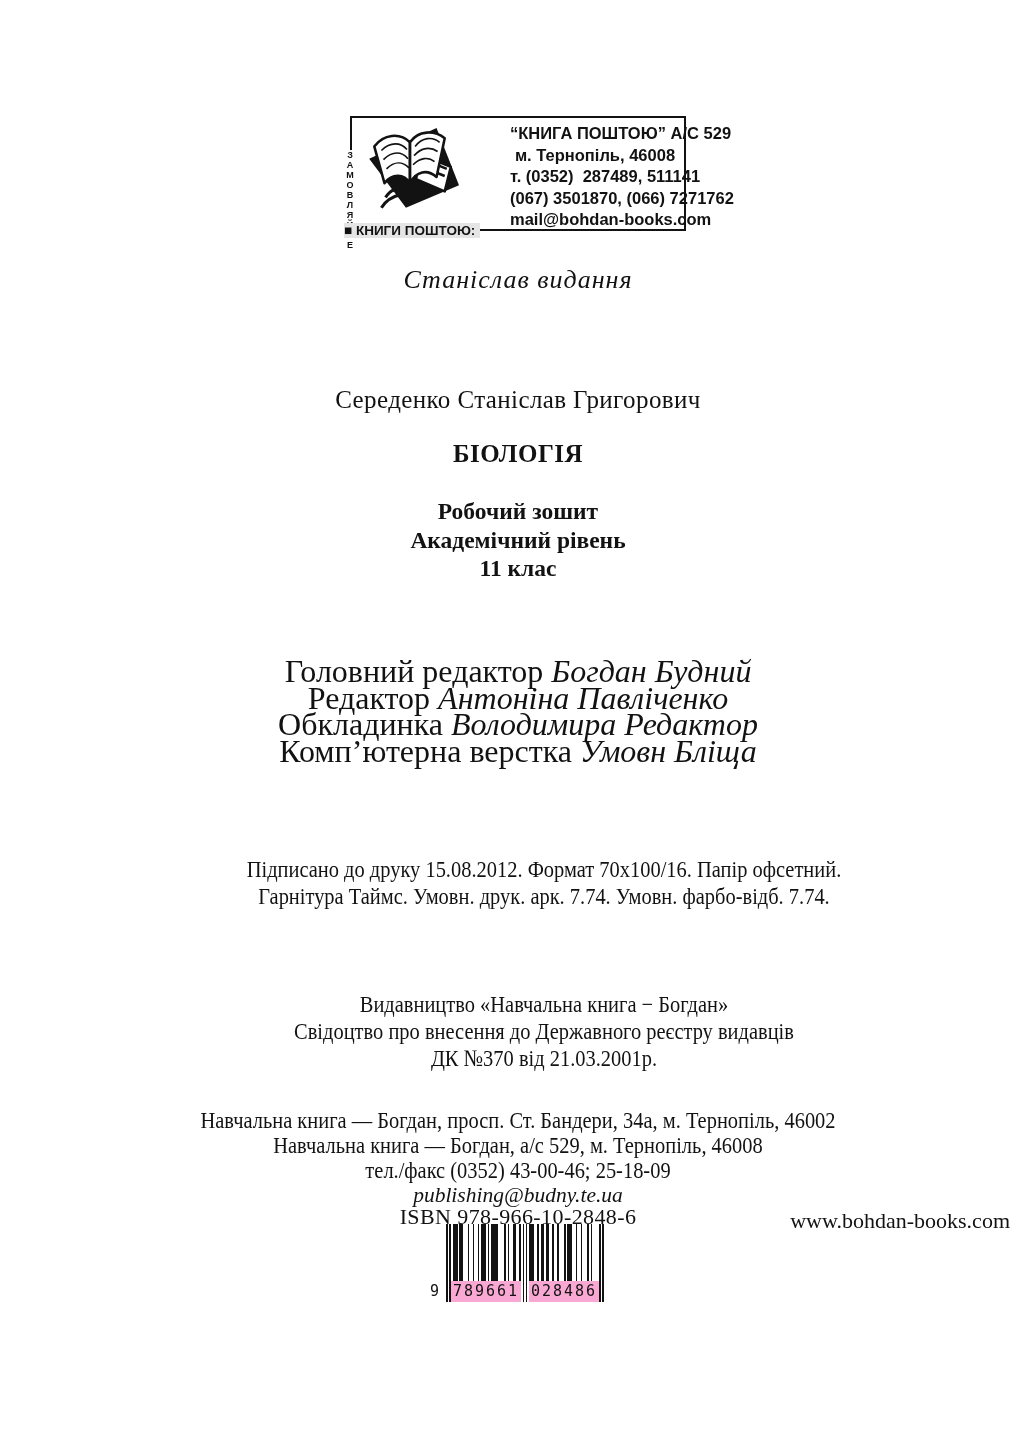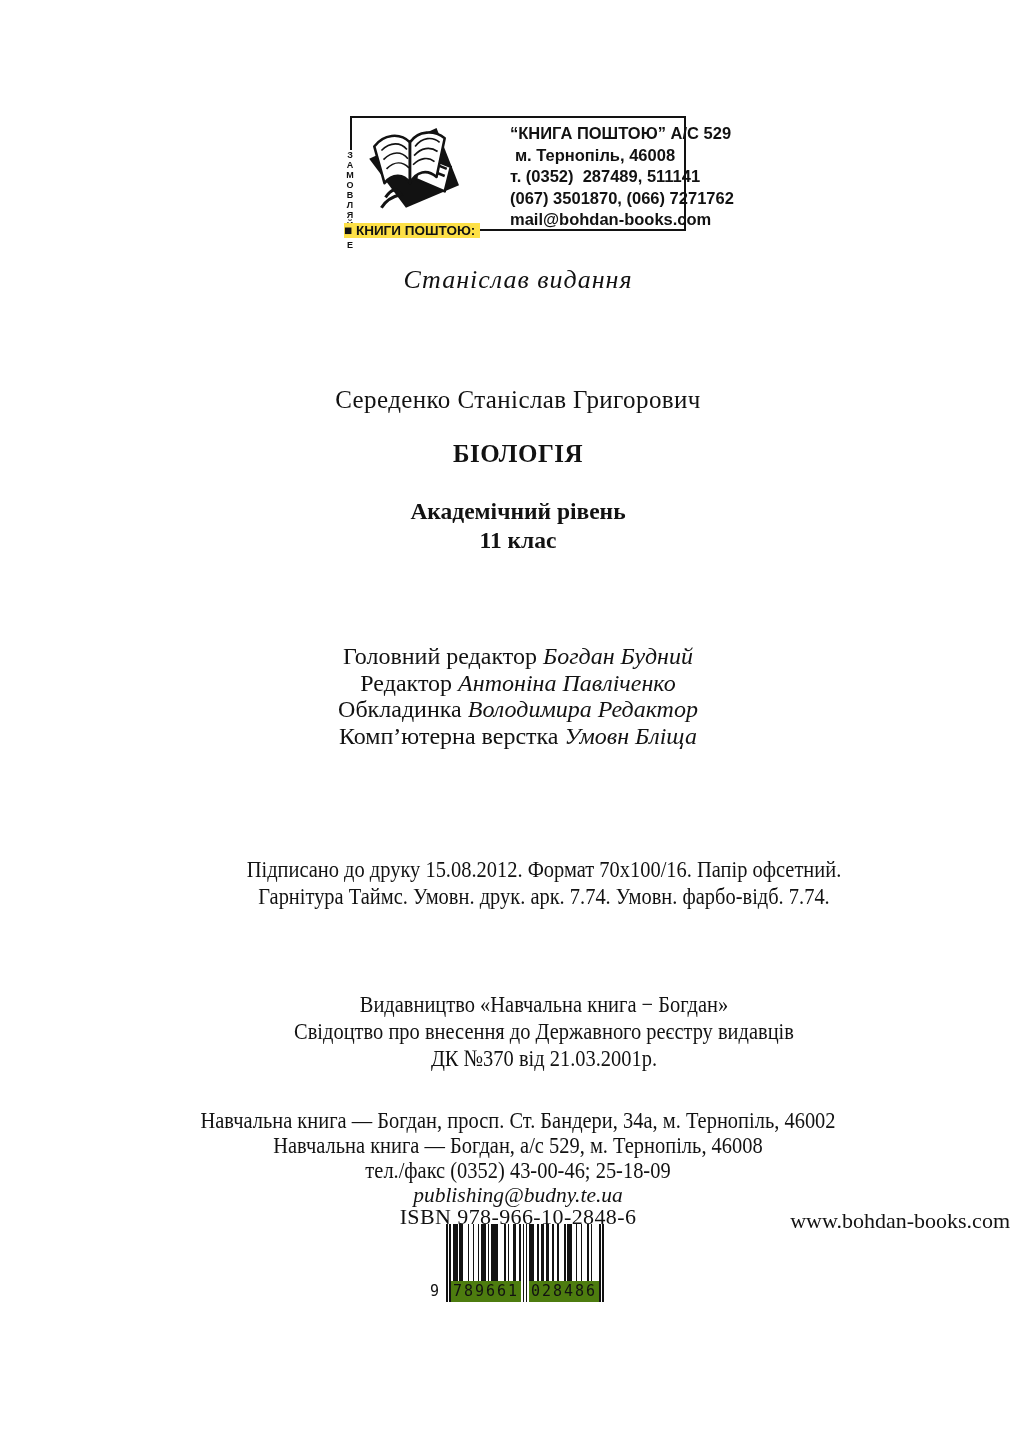--- a/index.html
+++ b/index.html
@@ -27,43 +27,43 @@
   .vert-label{
     position:absolute;left:-7px;top:32px;height:92px;
     background:#fff;
     font-family:"Liberation Sans", sans-serif;font-weight:bold;
     font-size:9px;letter-spacing:0;
     writing-mode:vertical-rl;text-orientation:upright;
     line-height:10px;
   }
   .bottom-label{
     position:absolute;left:-8px;bottom:-9px;
-    background:#fde047;padding:0 5px 0 0;
+    background:#e5e5e5;padding:0 5px 0 0;
     font-family:"Liberation Sans", sans-serif;font-weight:bold;
     font-size:13.5px;white-space:nowrap;
   }
   
   .edition-note{top:265px;font-style:italic;font-size:26px;letter-spacing:1px;}
   .author{top:386px;font-size:25px;letter-spacing:0.4px;}
   .book-title{top:440px;font-size:25px;font-weight:bold;letter-spacing:0.5px;}
   .subtitle{top:497px;font-size:23.5px;font-weight:bold;line-height:28.5px;}
-  .credits{top:643px;font-size:24px;line-height:26.5px;}
+  .credits{top:658px;font-size:32px;line-height:26.5px;}
   .credits .name{font-style:italic;}
   .cond{transform:scaleX(0.87);transform-origin:50% 50%;}
   .print-info{top:856px;font-size:23.5px;line-height:27px;}
   .publisher{top:991px;font-size:23.5px;line-height:27px;}
   .contacts{top:1072px;font-size:23.5px;line-height:25px;margin-top:36px;}
   .contacts .email{font-style:italic;font-size:21.5px;}
   .contacts .website{font-size:22px;text-align:right;}
   .isbn-label{top:1204px;font-size:22px;letter-spacing:0.4px;}
   
   .barcode{left:428px;top:1224px;width:196px;height:86px;}
   .barcode svg{position:absolute;left:18px;top:0;width:158px;height:78px;shape-rendering:crispEdges;}
   .bc-digits{
-    position:absolute;top:57px;height:21px;background:#4d7c0f;
+    position:absolute;top:57px;height:21px;background:#f9a8d4;
     font-family:"DejaVu Sans Mono", monospace;font-size:15px;line-height:21px;
     text-align:center;letter-spacing:2px;
   }
   .bc-lead{position:absolute;left:2px;top:57px;height:21px;
     font-family:"DejaVu Sans Mono", monospace;font-size:15px;line-height:21px;}
   .g1{left:23px;width:70px;}
   .g2{left:101px;width:70px;}
 </style>
 </head>
 <body>
@@ -97,20 +97,21 @@
   </div>
 </div>
 
 <div class="abs center-col edition-note">Станіслав видання</div>
 
 <div class="abs center-col author">Середенко Станіслав Григорович</div>
 
 <div class="abs center-col book-title">БІОЛОГІЯ</div>
 
 <div class="abs center-col subtitle">
+  <div>Робочий зошит</div>
   <div>Академічний рівень</div>
   <div>11 клас</div>
 </div>
 
 <div class="abs center-col credits">
   <div><span class="role">Головний редактор </span><span class="name">Богдан Будний</span></div>
   <div><span class="role">Редактор </span><span class="name">Антоніна Павліченко</span></div>
   <div><span class="role">Обкладинка </span><span class="name">Володимира Редактор</span></div>
   <div><span class="role">Комп’ютерна верстка </span><span class="name">Умовн Бліща</span></div>
 </div>

